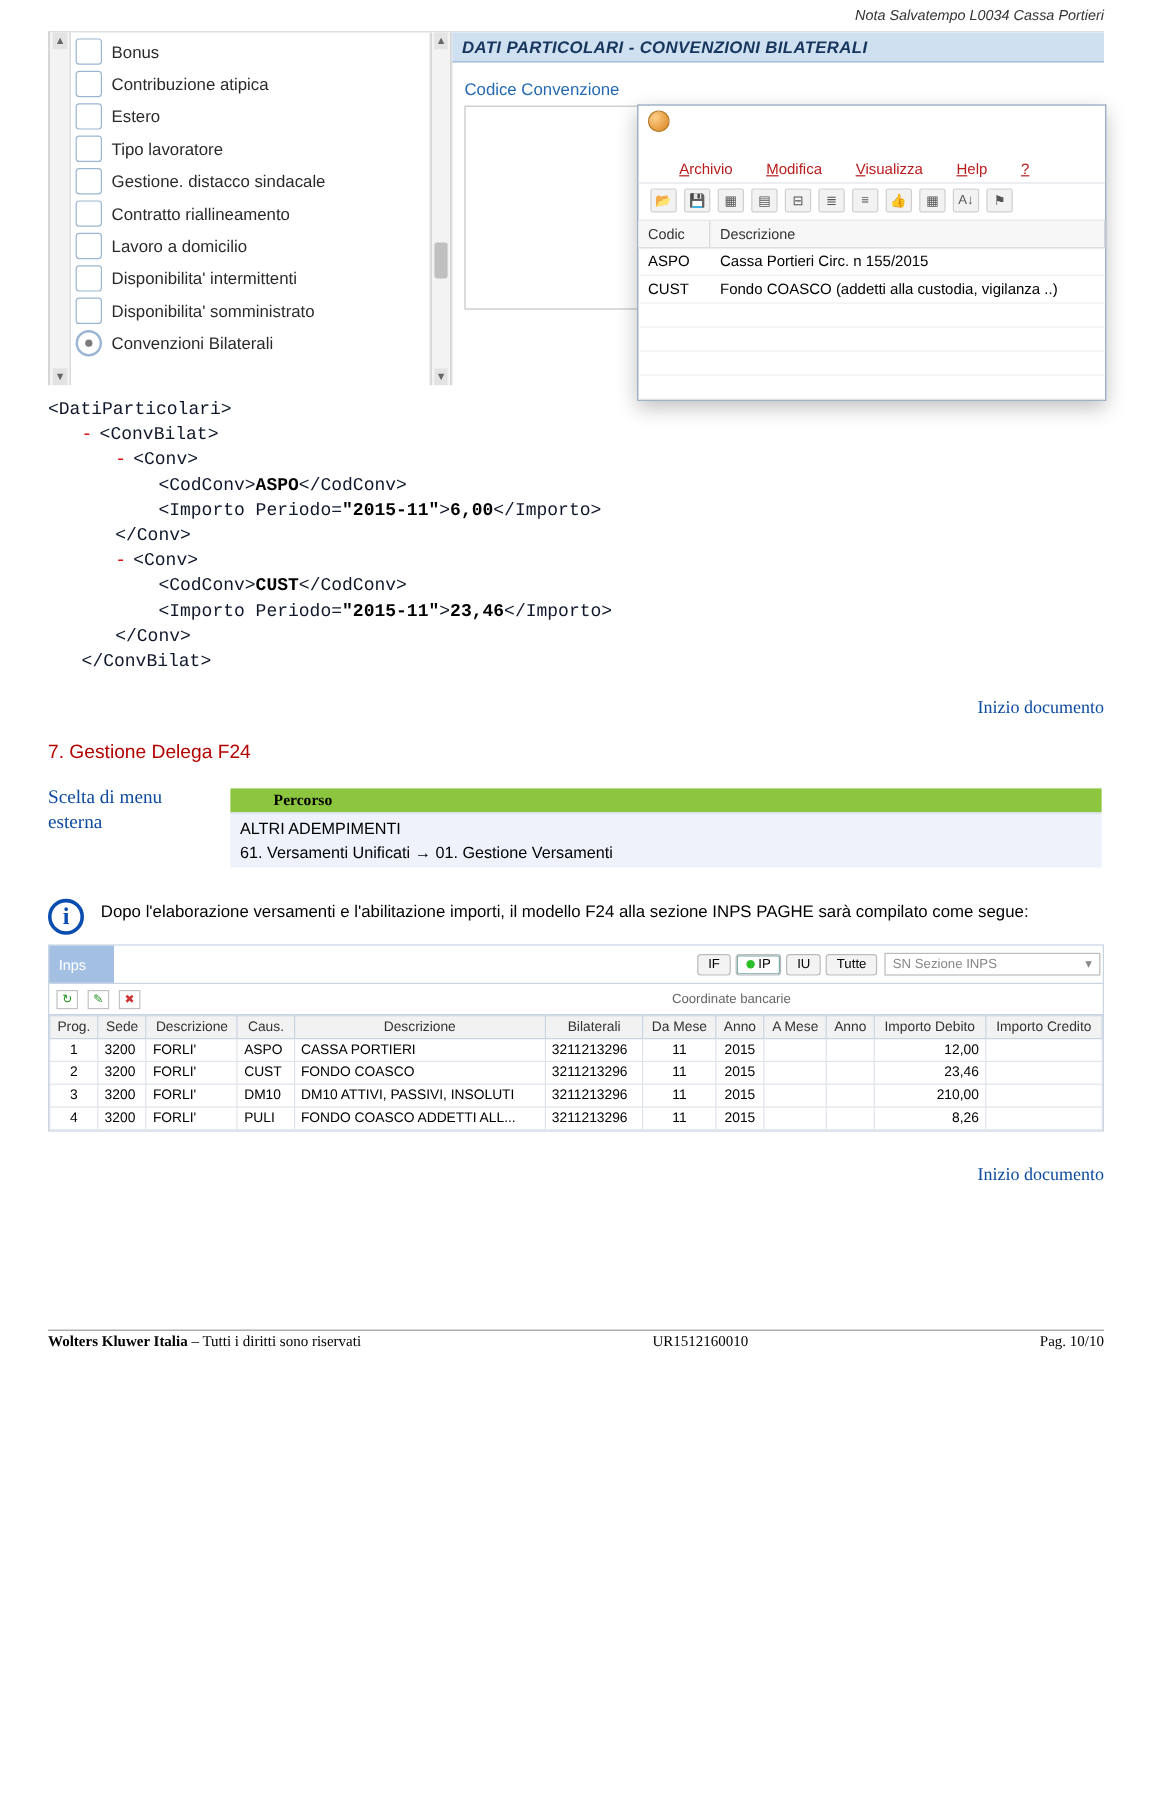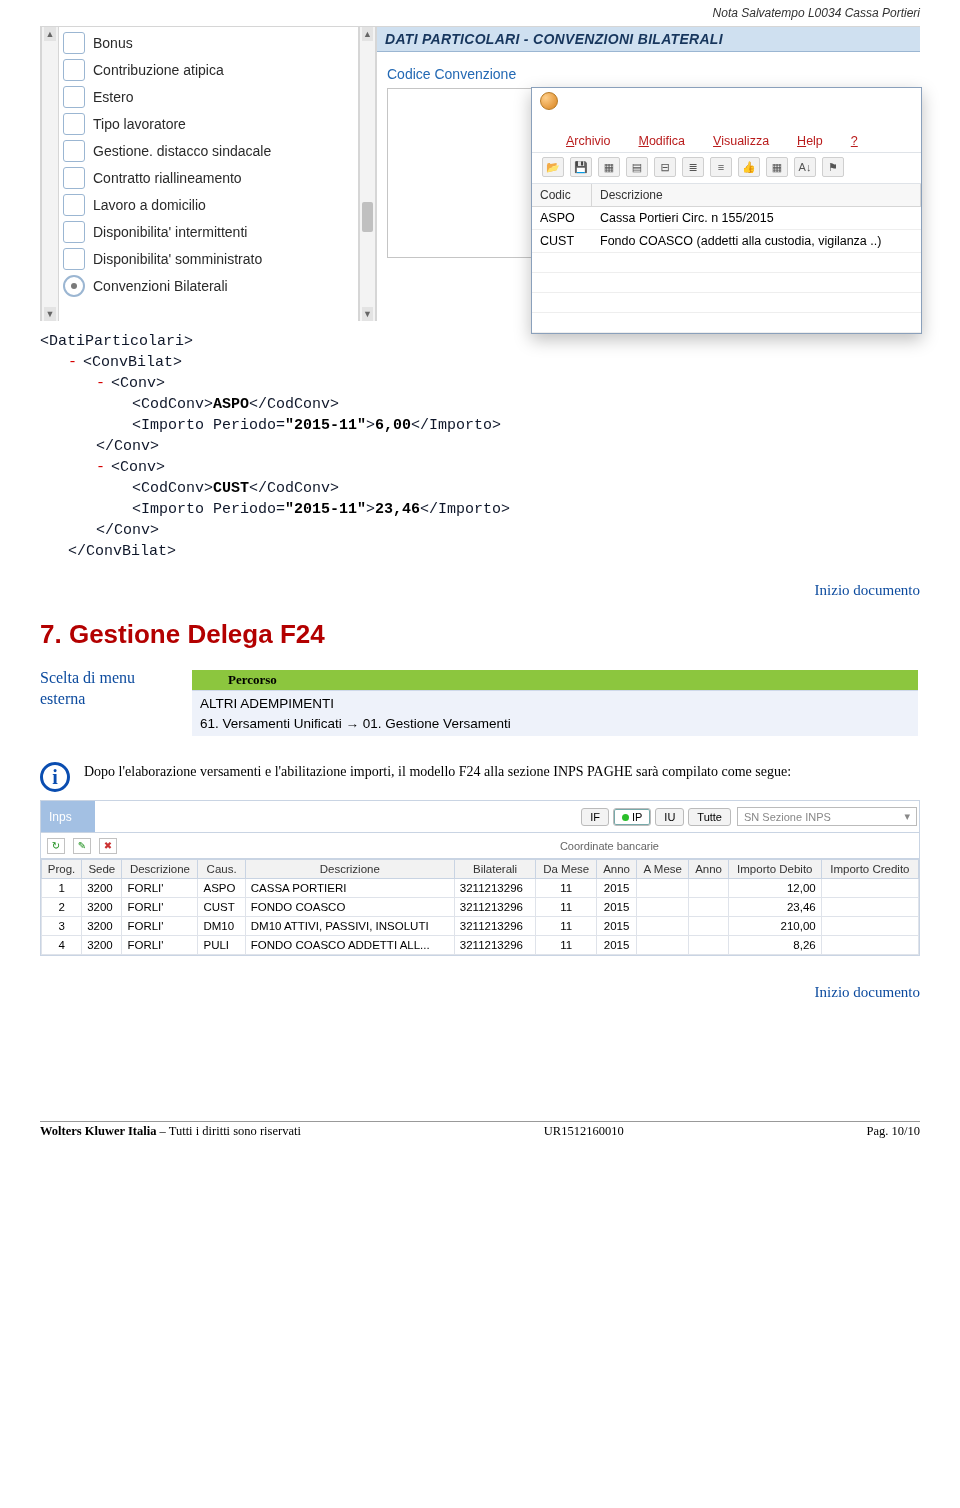--- a/index.html
+++ b/index.html
@@ -50,33 +50,33 @@
   .xml-dash { color: #d60000; margin-right:6px; }
   .xml-text { color: #000; font-weight: bold; }
   .xml-val { color: #000; font-weight:bold; }
   .indent1 { padding-left: 28px; }
   .indent2 { padding-left: 56px; }
   .indent3 { padding-left: 92px; }
 
   .link-text { color: #0b4a9e; font-family: 'Times New Roman', serif; font-size: 15px; text-align: right; margin: 20px 0; }
 
   
-  .section-title { font-family: Arial, sans-serif; font-size: 26px; font-weight: bold; margin: 14px 0 18px 0; }
+  .section-title { font-family: Arial, sans-serif; font-size: 16px; font-weight: normal; margin: 14px 0 18px 0; }
   .section-title .num { color: #b30000; }
   .section-title .txt { color: #b30000; }
 
   .row-flex { display: flex; gap: 30px; align-items: flex-start; }
   .menu-label { color: #0b4a9e; font-family: Liberation Serif, serif; font-size: 16px; line-height: 1.3; width: 120px; }
   .path-table { flex:1; border:2px solid #fff; }
   .path-head { background: #8cc63e; color: #000; font-weight: bold; font-family: Verdana; font-size: 13px; padding: 2px 36px; }
   .path-body { background: #eef2fa; padding: 3px 8px; font-size: 13.5px; line-height: 1.45; border-top:1px solid #cfd9ea; }
 
   .info-row { display:flex; gap: 14px; margin: 24px 0 8px 0; align-items: flex-start; }
   .info-icon { width: 30px; height: 30px; border: 3px solid #0a4db0; border-radius: 50%; display:flex; align-items:center; justify-content:center; color:#0a4db0; font-family: Georgia, serif; font-weight:bold; font-size:20px; flex-shrink:0; }
-  .info-text { font-size: 14px; line-height: 1.45; font-family: Liberation Serif, serif; }
+  .info-text { font-size: 14px; line-height: 1.45; }
 
   
   .inps-wrap { margin-top: 6px; border:1px solid #c9d4e3; }
   .inps-top { display:flex; align-items:center; height:32px; border-bottom:1px solid #c9d4e3; }
   .inps-tab { width:54px; background:#a3c0e3; color:#fff; font-size:12px; height:100%; display:flex; align-items:center; padding-left:8px; }
   .inps-spacer { flex:1; }
   .inps-btns { display:flex; gap:4px; margin-right:6px; }
   .sbtn { border:1px solid #bbb; border-radius:3px; padding:2px 8px; font-size:11px; background:#f3f3f3; }
   .sbtn.active { background:#fff; box-shadow: inset 0 0 0 1px #7aa; }
   .dot-green { width:7px; height:7px; background:#2bbf2b; border-radius:50%; display:inline-block; margin-right:3px; vertical-align:middle;}

